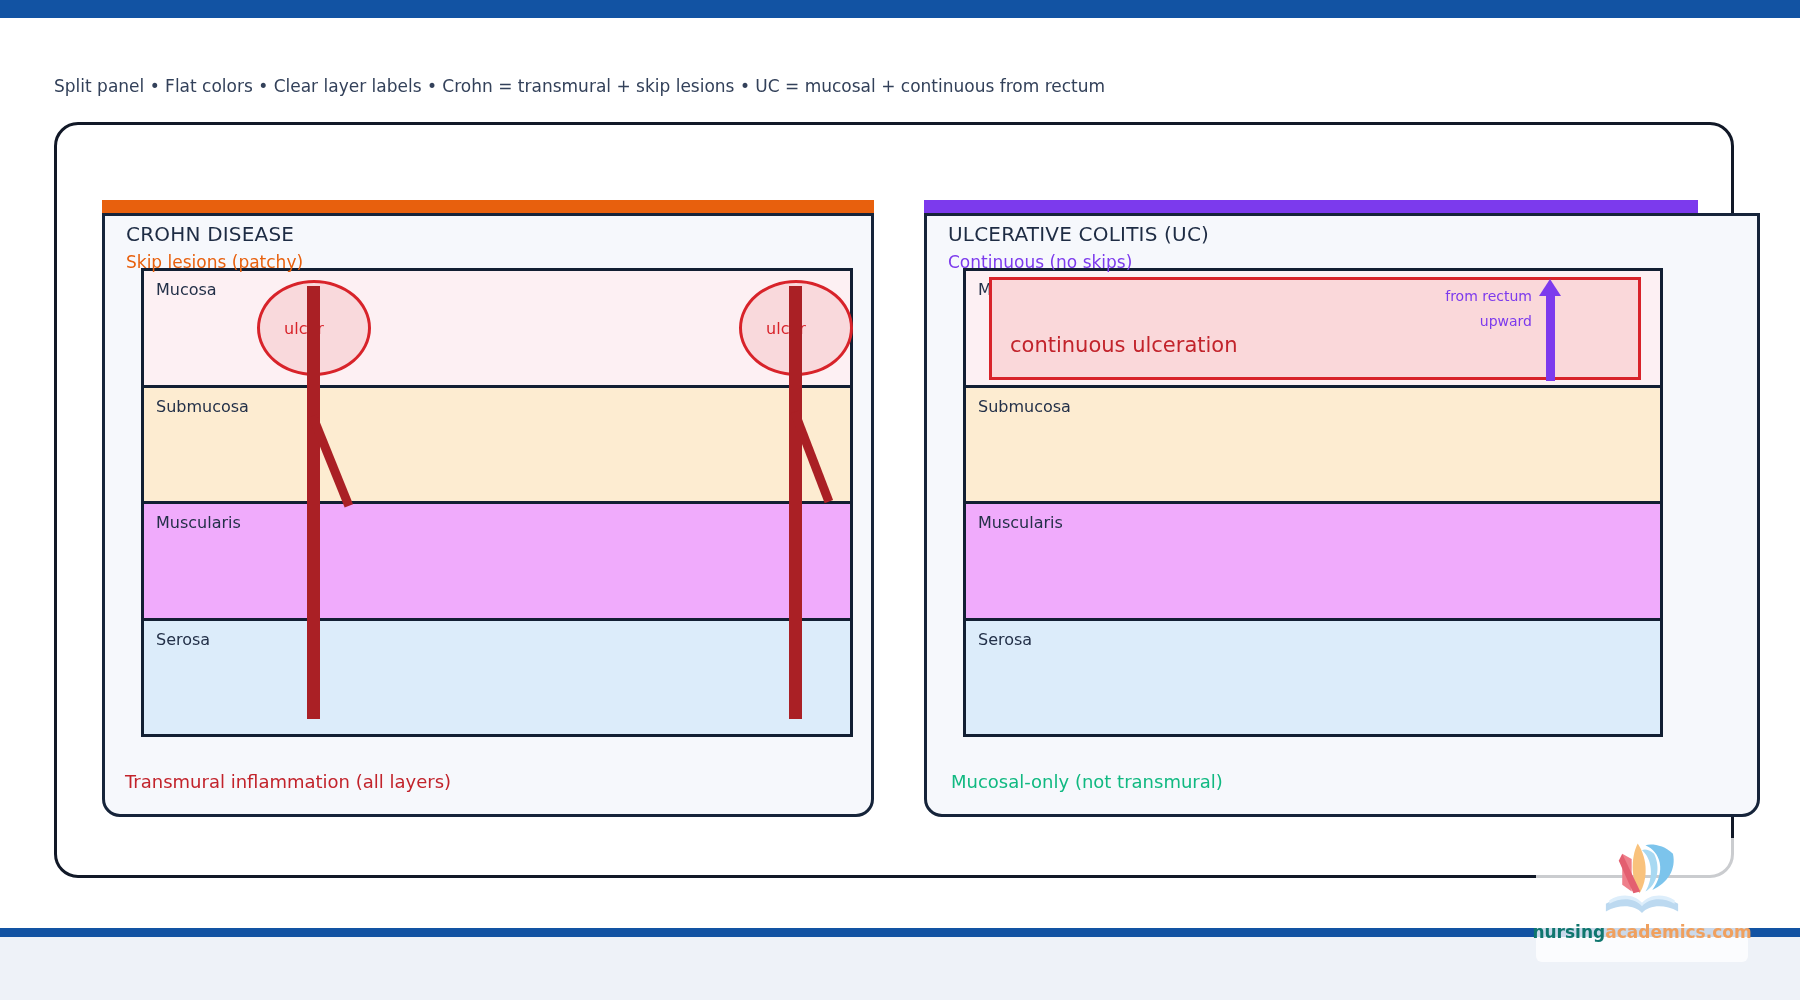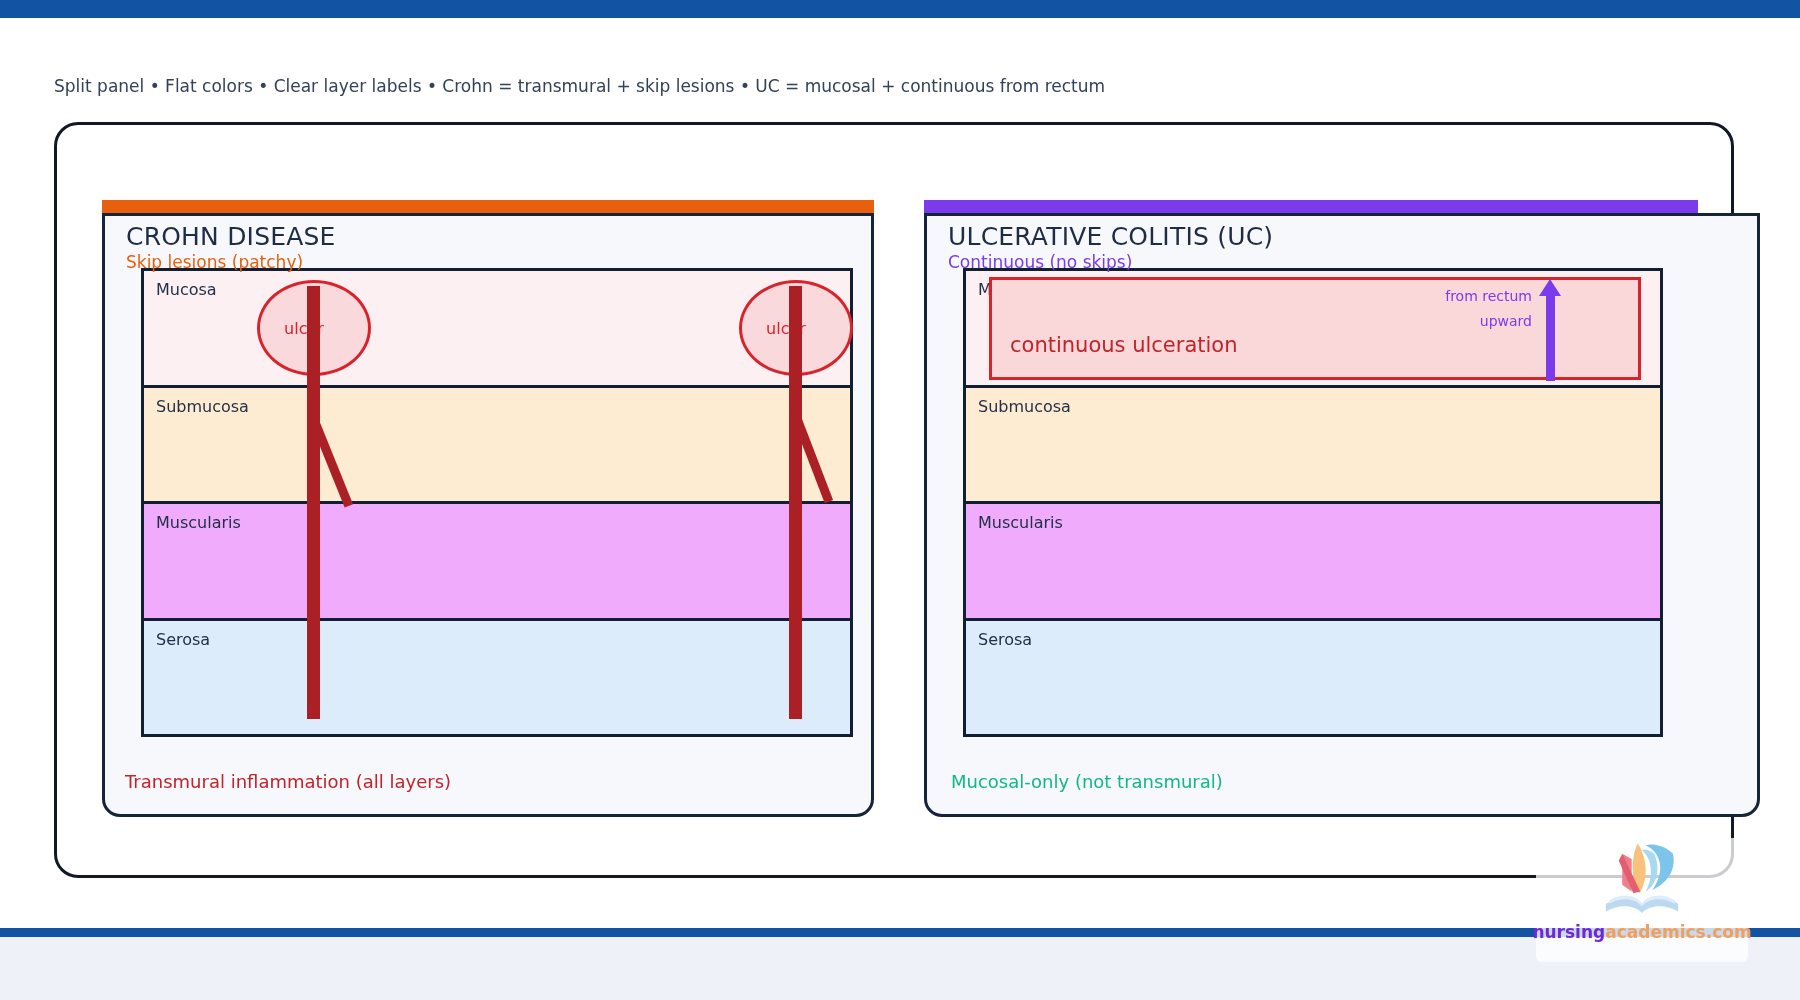--- a/index.html
+++ b/index.html
@@ -18,21 +18,21 @@
 
   .accent-bar { position:absolute; height:13px; top:200px; z-index:2; }
   .bar-crohn { left:102px; width:772px; background:#e8600d; }
   .bar-uc    { left:924px; width:774px; background:#7c3aed; }
 
   .panel { position:absolute; top:213px; height:604px; border:3px solid #16243a;
            border-radius:0 0 18px 18px; background:#f6f8fc; z-index:1; }
   .panel-crohn { left:102px; width:772px; }
   .panel-uc    { left:924px; width:836px; }
 
-  .panel-heading { position:absolute; left:21px; top:6px; font-size:25px; color:#1e2c44; letter-spacing:0.2px; }
+  .panel-heading { position:absolute; left:21px; top:6px; font-size:20px; color:#1e2c44; letter-spacing:0.2px; }
   .panel-subnote { position:absolute; left:21px; top:36px; font-size:17px; z-index:4; }
   .subnote-crohn { color:#e8600d; }
   .subnote-uc    { color:#7c3aed; }
 
   .layer-box { position:absolute; left:36px; top:52px; height:469px;
                border:3px solid #121f33; display:flex; flex-direction:column; z-index:1; }
   .layer-box-crohn { width:712px; }
   .layer-box-uc    { width:700px; }
   .layer-row { flex:1 1 0; position:relative; }
   .layer-row + .layer-row { border-top:3px solid #121f33; }
@@ -75,21 +75,21 @@
   
   .footer-bar { position:absolute; left:0; top:928px; width:1800px; height:9px; background:#1253a3; z-index:1; }
   .footer-area { position:absolute; left:0; top:937px; width:1800px; height:63px; background:#eef2f8; }
 
   
   .watermark { position:absolute; left:1536px; top:838px; width:212px; height:124px;
                background:rgba(255,255,255,0.78); border-radius:6px; z-index:6;
                display:flex; flex-direction:column; align-items:center; }
   .wm-logo { width:96px; height:86px; margin-top:2px; }
   .wm-word { font-size:17px; font-weight:bold; margin-top:-4px; white-space:nowrap; }
-  .wm-part1 { color:#6d28d9; }
+  .wm-part1 { color:#0f766e; }
   .wm-part2 { color:#f0a05e; }
 </style>
 </head>
 <body>
 
 <div class="stage">
 
   <div class="topbar"></div>
 
   <div class="page-subtitle">Split panel • Flat colors • Clear layer labels • Crohn = transmural + skip lesions • UC = mucosal + continuous from rectum</div>

